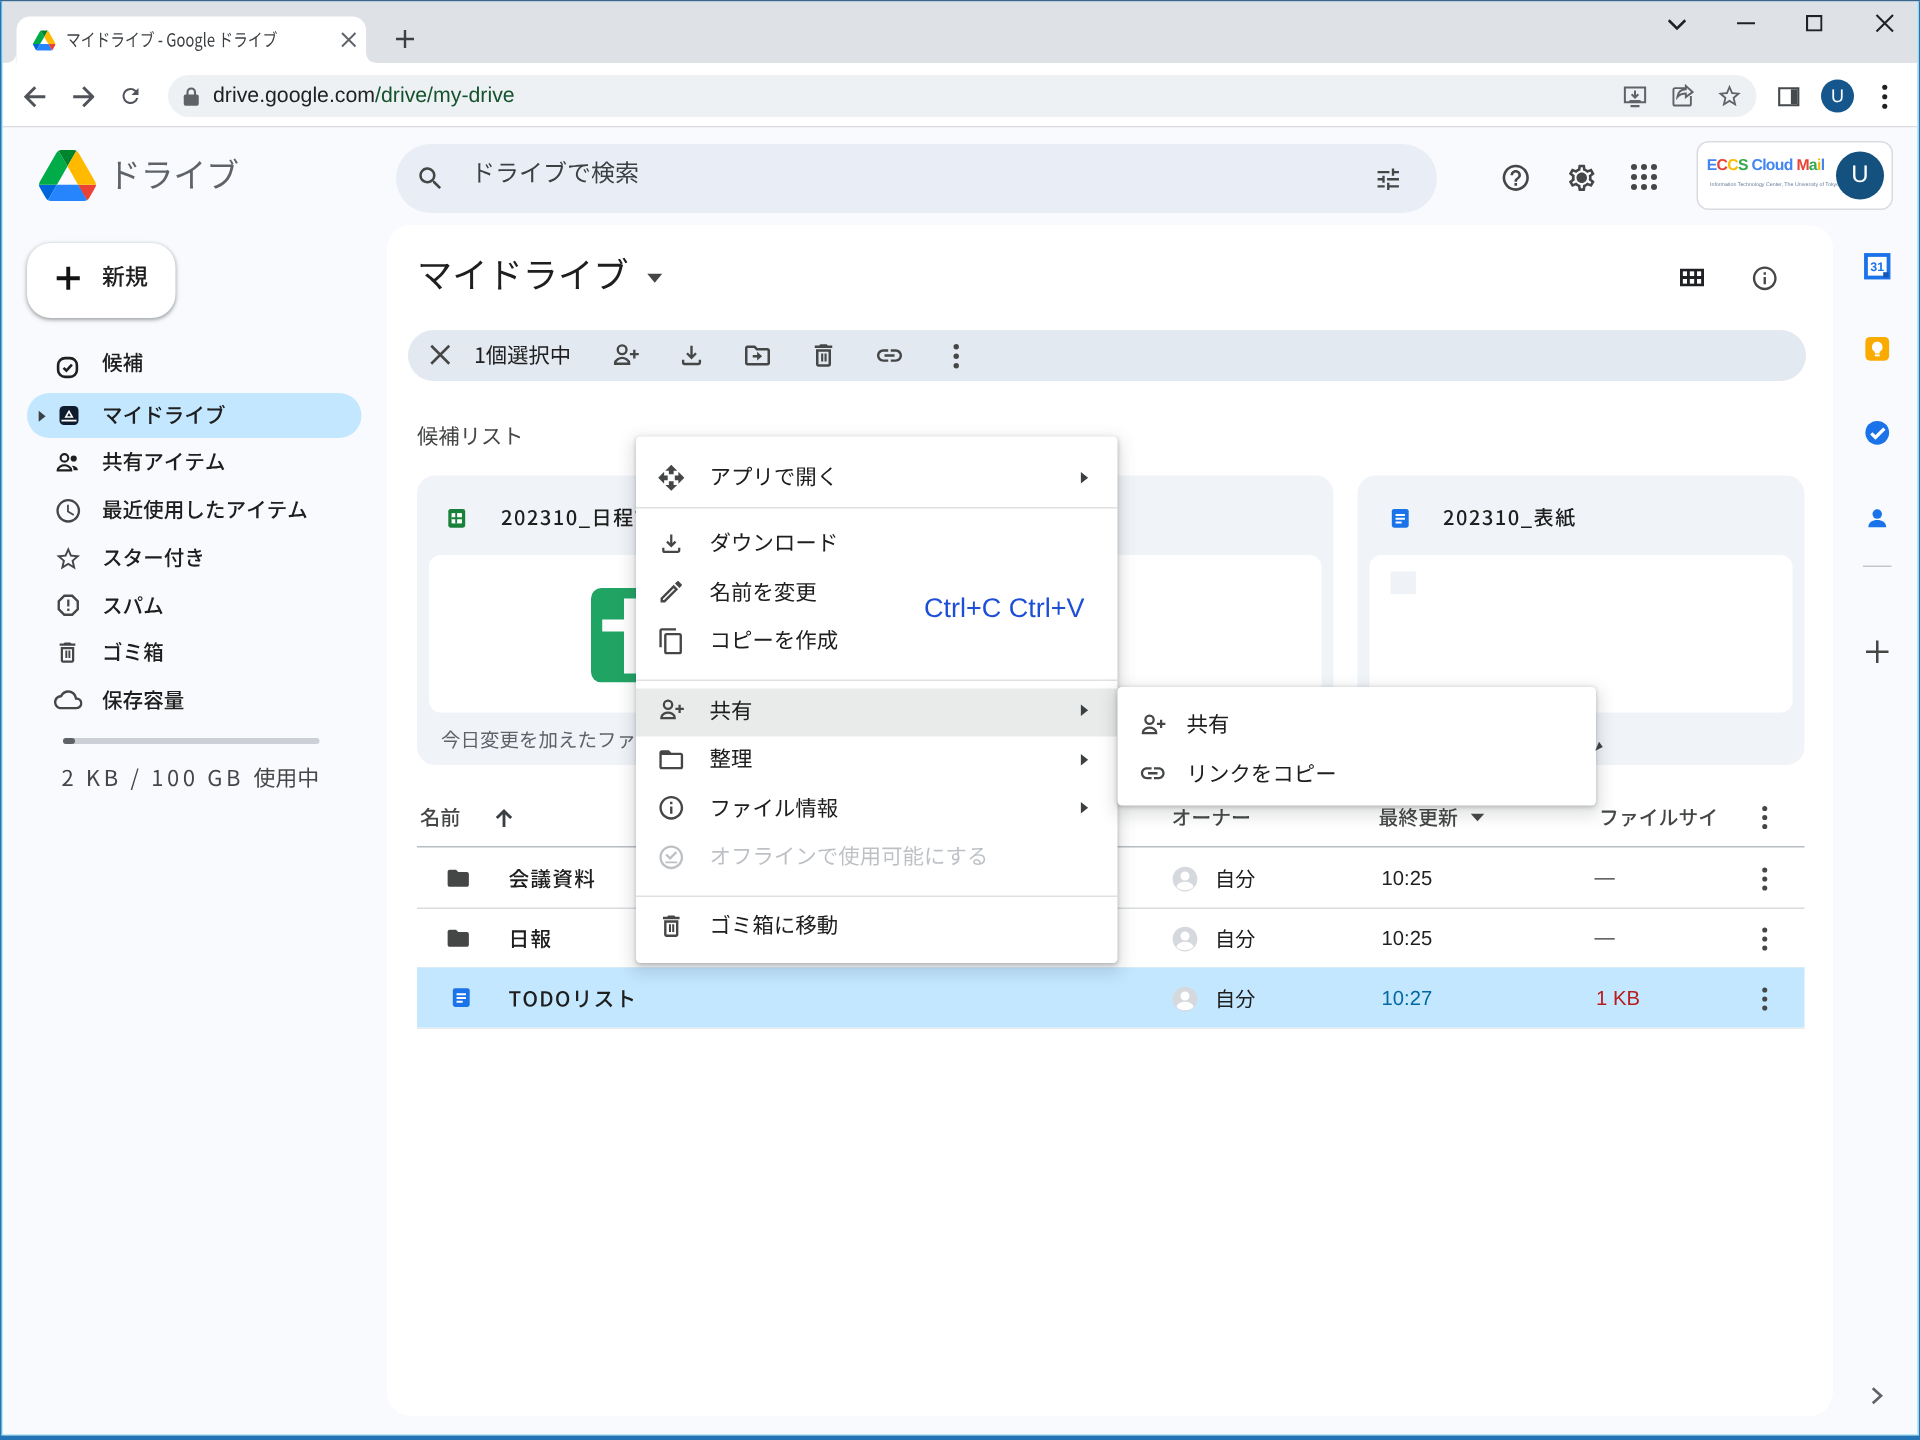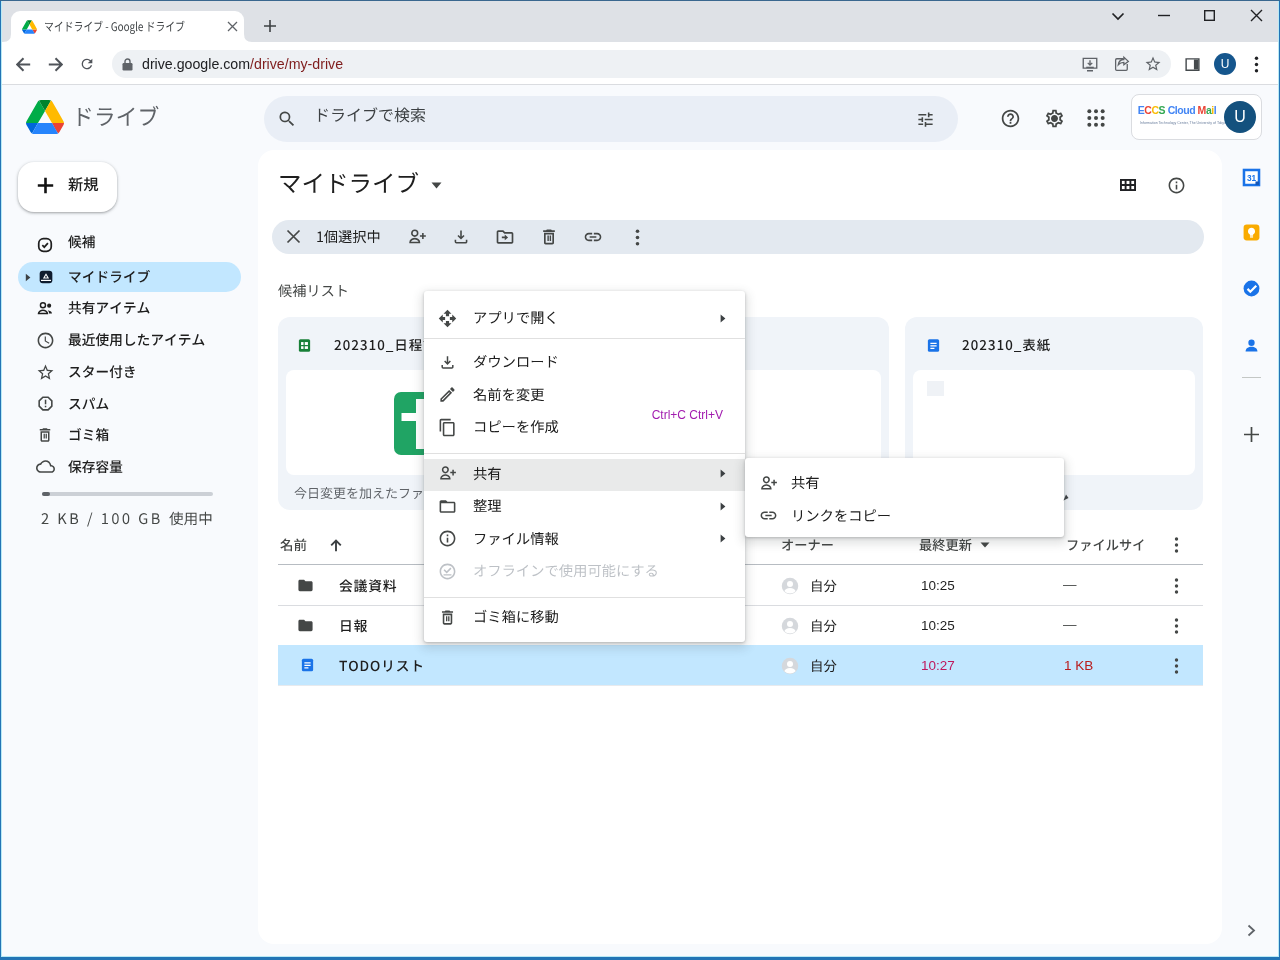--- a/index.html
+++ b/index.html
@@ -53,21 +53,21 @@
     <path d="M0.8 7.5 H13.4 M7.5 1.2 L13.8 7.5 L7.5 13.8" stroke="#50545a" stroke-width="2" fill="none"></path>
   </svg>
 <svg style="position:absolute;left:79px;top:56px" width="16" height="16" viewBox="0 0 24 24">
     <path d="M17.65 6.35A7.96 7.96 0 0 0 12 4a8 8 0 1 0 7.73 10h-2.08A6 6 0 1 1 12 6c1.66 0 3.14.69 4.22 1.78L13 11h7V4z" fill="#50545a"></path>
   </svg>
 <div style="position:absolute;left:112px;top:50px;width:1059px;height:28px;background:#eef1f4;border-radius:14px"></div>
 <svg style="position:absolute;left:122px;top:58px" width="11" height="13" viewBox="0 0 11 13">
     <rect x="0.5" y="5" width="10" height="7.5" rx="1.2" fill="#5f6368"></rect>
     <path d="M3 5.5 V3.5 a2.5 2.5 0 0 1 5 0 V5.5" stroke="#5f6368" stroke-width="1.4" fill="none"></path>
   </svg>
-<div style="position:absolute;left:142px;top:50px;height:28px;line-height:28px;font-size:14.2px;letter-spacing:0px;color:#202124">drive.google.com<span style="color:#7f1d1d">/drive/my-drive</span></div>
+<div style="position:absolute;left:142px;top:50px;height:28px;line-height:28px;font-size:14.2px;letter-spacing:0px;color:#202124">drive.google.com<span style="color:#14532d">/drive/my-drive</span></div>
 <svg style="position:absolute;left:1081px;top:55px" width="18" height="18" viewBox="0 0 24 24">
     <g fill="none" stroke="#5f6368" stroke-width="1.8">
       <path d="M3 4.5 h18 v13 h-18 z M8 21 h8"></path>
     </g>
     <path d="M12 7 v6 M9 10.5 L12 13.5 L15 10.5" stroke="#5f6368" stroke-width="1.8" fill="none"></path>
     <rect x="7" y="15.6" width="10" height="1.9" fill="#5f6368"></rect>
   </svg>
 <svg style="position:absolute;left:1113px;top:55px" width="18" height="18" viewBox="0 0 24 24">
     <g fill="none" stroke="#5f6368" stroke-width="1.7">
       <path d="M14 5 H5 a1.5 1.5 0 0 0 -1.5 1.5 V19 a1.5 1.5 0 0 0 1.5 1.5 H17.5 a1.5 1.5 0 0 0 1.5-1.5 V12"></path>
@@ -442,21 +442,21 @@
     <path transform="scale(1.0000,1)" d="M3.4 0.0V-8.8H0.4V-10.2H8.0V-8.8H5.0V0.0Z M14.4 0.2Q13.1 0.2 12.1 -0.5Q11.1 -1.1 10.6 -2.3Q10.0 -3.5 10.0 -5.1Q10.0 -6.8 10.6 -7.9Q11.1 -9.1 12.1 -9.7Q13.1 -10.3 14.4 -10.3Q15.7 -10.3 16.7 -9.7Q17.7 -9.1 18.3 -7.9Q18.9 -6.8 18.9 -5.1Q18.9 -3.5 18.3 -2.3Q17.7 -1.1 16.7 -0.5Q15.7 0.2 14.4 0.2ZM14.4 -1.2Q15.3 -1.2 15.9 -1.7Q16.5 -2.2 16.9 -3.1Q17.2 -3.9 17.2 -5.1Q17.2 -6.3 16.9 -7.2Q16.5 -8.0 15.9 -8.5Q15.3 -9.0 14.4 -9.0Q13.6 -9.0 13.0 -8.5Q12.3 -8.0 12.0 -7.2Q11.7 -6.3 11.7 -5.1Q11.7 -3.9 12.0 -3.1Q12.3 -2.2 13.0 -1.7Q13.6 -1.2 14.4 -1.2Z M21.8 0.0V-10.2H24.4Q26.0 -10.2 27.1 -9.6Q28.2 -9.0 28.7 -7.9Q29.3 -6.8 29.3 -5.1Q29.3 -3.5 28.7 -2.3Q28.2 -1.2 27.1 -0.6Q26.0 0.0 24.5 0.0ZM23.4 -1.3H24.3Q25.4 -1.3 26.1 -1.7Q26.9 -2.2 27.3 -3.0Q27.7 -3.9 27.7 -5.1Q27.7 -6.4 27.3 -7.2Q26.9 -8.0 26.1 -8.5Q25.4 -8.9 24.3 -8.9H23.4Z M36.1 0.2Q34.8 0.2 33.8 -0.5Q32.8 -1.1 32.2 -2.3Q31.7 -3.5 31.7 -5.1Q31.7 -6.8 32.2 -7.9Q32.8 -9.1 33.8 -9.7Q34.8 -10.3 36.1 -10.3Q37.4 -10.3 38.4 -9.7Q39.4 -9.1 40.0 -7.9Q40.5 -6.8 40.5 -5.1Q40.5 -3.5 40.0 -2.3Q39.4 -1.1 38.4 -0.5Q37.4 0.2 36.1 0.2ZM36.1 -1.2Q36.9 -1.2 37.6 -1.7Q38.2 -2.2 38.5 -3.1Q38.9 -3.9 38.9 -5.1Q38.9 -6.3 38.5 -7.2Q38.2 -8.0 37.6 -8.5Q36.9 -9.0 36.1 -9.0Q35.2 -9.0 34.6 -8.5Q34.0 -8.0 33.7 -7.2Q33.3 -6.3 33.3 -5.1Q33.3 -3.9 33.7 -3.1Q34.0 -2.2 34.6 -1.7Q35.2 -1.2 36.1 -1.2Z M53.0 -10.6Q52.9 -10.3 52.9 -10.0Q52.9 -9.7 52.9 -9.3Q52.9 -9.0 52.9 -8.5Q52.9 -8.1 52.9 -7.6Q52.9 -7.1 52.9 -6.8Q52.9 -5.7 52.8 -4.8Q52.7 -4.0 52.5 -3.3Q52.3 -2.7 52.1 -2.3Q51.8 -1.8 51.4 -1.4Q51.0 -0.8 50.4 -0.4Q49.8 -0.0 49.2 0.2Q48.6 0.5 48.1 0.7L46.9 -0.5Q47.9 -0.8 48.8 -1.2Q49.6 -1.6 50.3 -2.3Q50.6 -2.8 50.8 -3.2Q51.1 -3.6 51.2 -4.1Q51.3 -4.7 51.4 -5.3Q51.4 -6.0 51.4 -6.9Q51.4 -7.2 51.4 -7.7Q51.4 -8.1 51.4 -8.6Q51.4 -9.0 51.4 -9.3Q51.4 -9.7 51.4 -10.0Q51.4 -10.3 51.3 -10.6ZM46.6 -10.5Q46.5 -10.2 46.5 -10.0Q46.5 -9.7 46.5 -9.4Q46.5 -9.3 46.5 -9.0Q46.5 -8.6 46.5 -8.2Q46.5 -7.7 46.5 -7.2Q46.5 -6.7 46.5 -6.2Q46.5 -5.7 46.5 -5.3Q46.5 -5.0 46.5 -4.8Q46.5 -4.6 46.5 -4.2Q46.5 -3.9 46.6 -3.7H45.0Q45.0 -3.9 45.0 -4.2Q45.0 -4.5 45.0 -4.8Q45.0 -5.0 45.0 -5.4Q45.0 -5.7 45.0 -6.2Q45.0 -6.7 45.0 -7.2Q45.0 -7.7 45.0 -8.2Q45.0 -8.6 45.0 -9.0Q45.0 -9.3 45.0 -9.4Q45.0 -9.6 45.0 -9.9Q45.0 -10.2 45.0 -10.5Z M67.9 -9.3Q67.9 -9.2 67.7 -9.0Q67.6 -8.7 67.5 -8.6Q67.3 -7.9 66.8 -7.1Q66.4 -6.3 65.9 -5.5Q65.3 -4.7 64.8 -4.0Q64.0 -3.1 63.1 -2.3Q62.2 -1.5 61.1 -0.8Q60.1 -0.1 59.0 0.4L57.9 -0.7Q59.0 -1.2 60.1 -1.8Q61.1 -2.5 62.0 -3.3Q62.9 -4.0 63.6 -4.8Q64.1 -5.3 64.5 -6.0Q64.9 -6.6 65.3 -7.2Q65.6 -7.9 65.8 -8.4Q65.7 -8.4 65.3 -8.4Q64.9 -8.4 64.4 -8.4Q63.8 -8.4 63.2 -8.4Q62.7 -8.4 62.1 -8.4Q61.6 -8.4 61.2 -8.4Q60.8 -8.4 60.7 -8.4Q60.5 -8.4 60.1 -8.4Q59.8 -8.4 59.6 -8.4Q59.3 -8.4 59.2 -8.3V-9.9Q59.4 -9.9 59.6 -9.9Q59.9 -9.8 60.2 -9.8Q60.5 -9.8 60.7 -9.8Q60.9 -9.8 61.3 -9.8Q61.7 -9.8 62.2 -9.8Q62.7 -9.8 63.3 -9.8Q63.9 -9.8 64.4 -9.8Q64.9 -9.8 65.3 -9.8Q65.7 -9.8 65.8 -9.8Q66.2 -9.8 66.5 -9.9Q66.9 -9.9 67.0 -10.0ZM64.9 -4.9Q65.5 -4.5 66.1 -3.9Q66.7 -3.3 67.3 -2.7Q67.9 -2.1 68.4 -1.6Q68.9 -1.0 69.2 -0.6L68.0 0.5Q67.5 -0.2 66.8 -1.0Q66.2 -1.7 65.4 -2.5Q64.7 -3.3 63.9 -3.9Z M75.8 -1.3Q75.8 -1.5 75.8 -2.1Q75.8 -2.7 75.8 -3.5Q75.8 -4.3 75.8 -5.2Q75.8 -6.0 75.8 -6.9Q75.8 -7.7 75.8 -8.3Q75.8 -9.0 75.8 -9.2Q75.8 -9.6 75.8 -10.0Q75.7 -10.4 75.7 -10.8H77.4Q77.3 -10.5 77.3 -10.0Q77.3 -9.6 77.3 -9.2Q77.3 -8.8 77.3 -8.1Q77.3 -7.4 77.3 -6.5Q77.3 -5.7 77.3 -4.9Q77.3 -4.0 77.3 -3.3Q77.3 -2.5 77.3 -2.0Q77.3 -1.5 77.3 -1.3Q77.3 -1.1 77.3 -0.7Q77.3 -0.4 77.3 -0.1Q77.4 0.2 77.4 0.5H75.7Q75.7 0.1 75.8 -0.4Q75.8 -0.9 75.8 -1.3ZM77.0 -7.2Q77.6 -7.0 78.5 -6.7Q79.3 -6.4 80.2 -6.1Q81.0 -5.8 81.8 -5.5Q82.6 -5.1 83.1 -4.9L82.5 -3.4Q81.9 -3.7 81.2 -4.0Q80.5 -4.3 79.7 -4.6Q78.9 -5.0 78.2 -5.2Q77.5 -5.5 77.0 -5.6Z" fill="#1f1f1f"></path>
   </svg>
 <svg style="position:absolute;left:781px;top:657px" width="18" height="18" viewBox="0 0 24 24">
     <circle cx="12" cy="12" r="11" fill="#d5d8dc"></circle>
     <circle cx="12" cy="9.3" r="4" fill="#fff"></circle>
     <path d="M12 14.5c-4 0-7 2-7.5 4.5a11 11 0 0 0 15 0c-.5-2.5-3.5-4.5-7.5-4.5z" fill="#fff"></path>
   </svg>
 <svg style="position:absolute;left:809.5px;top:670.9px;width:1px;height:1px;overflow:visible" aria-hidden="true">
     <path transform="scale(0.9800,1)" d="M2.9 -6.6H10.9V-5.6H2.9ZM2.9 -3.6H10.9V-2.7H2.9ZM2.9 -0.6H10.9V0.3H2.9ZM2.2 -9.6H11.7V1.0H10.6V-8.7H3.3V1.1H2.2ZM6.2 -11.5 7.4 -11.4Q7.2 -10.8 7.0 -10.1Q6.7 -9.5 6.5 -9.1L5.6 -9.2Q5.7 -9.6 5.8 -10.0Q5.9 -10.4 6.1 -10.8Q6.2 -11.2 6.2 -11.5Z M16.3 -6.3H24.1V-5.3H16.3ZM23.8 -6.3H24.8Q24.8 -6.3 24.8 -6.2Q24.8 -6.1 24.8 -6.0Q24.8 -5.9 24.8 -5.8Q24.7 -4.2 24.7 -3.1Q24.6 -2.0 24.5 -1.3Q24.4 -0.5 24.2 -0.1Q24.1 0.3 23.9 0.5Q23.7 0.8 23.5 0.9Q23.2 1.0 22.9 1.0Q22.5 1.0 21.9 1.0Q21.3 1.0 20.7 1.0Q20.7 0.8 20.6 0.5Q20.5 0.2 20.4 -0.0Q21.0 0.0 21.6 0.0Q22.2 0.1 22.4 0.1Q22.6 0.1 22.8 0.0Q22.9 -0.0 23.0 -0.1Q23.2 -0.3 23.3 -1.0Q23.5 -1.6 23.6 -2.8Q23.7 -4.1 23.8 -6.1ZM18.1 -11.2 19.2 -10.9Q18.7 -9.8 18.0 -8.7Q17.4 -7.7 16.6 -6.8Q15.8 -5.9 14.9 -5.2Q14.8 -5.4 14.6 -5.5Q14.5 -5.7 14.3 -5.8Q14.1 -6.0 14.0 -6.0Q14.9 -6.6 15.7 -7.4Q16.4 -8.2 17.1 -9.2Q17.7 -10.2 18.1 -11.2ZM22.9 -11.3Q23.3 -10.6 23.7 -9.9Q24.2 -9.1 24.8 -8.5Q25.3 -7.8 25.9 -7.2Q26.5 -6.7 27.1 -6.3Q26.9 -6.2 26.8 -6.0Q26.6 -5.9 26.5 -5.7Q26.3 -5.5 26.2 -5.4Q25.6 -5.8 25.1 -6.5Q24.5 -7.1 23.9 -7.8Q23.3 -8.5 22.8 -9.3Q22.3 -10.1 21.9 -10.9ZM19.2 -6.0H20.3Q20.1 -4.9 19.9 -3.9Q19.7 -2.8 19.2 -1.8Q18.6 -0.9 17.7 -0.1Q16.8 0.6 15.4 1.2Q15.3 1.0 15.2 0.9Q15.1 0.7 15.0 0.5Q14.9 0.4 14.7 0.3Q16.1 -0.2 16.9 -0.9Q17.7 -1.5 18.2 -2.4Q18.6 -3.2 18.8 -4.1Q19.1 -5.1 19.2 -6.0Z" fill="#1f1f1f"></path>
   </svg>
-<div style="position:absolute;left:921px;top:658px;font-size:13.5px;color:#be185d">10:27</div>
+<div style="position:absolute;left:921px;top:658px;font-size:13.5px;color:#0369a1">10:27</div>
 <div style="position:absolute;left:1064px;top:658px;font-size:13.5px;color:#b91c1c">1 KB</div>
 <svg style="position:absolute;left:1173.5px;top:658px" width="5" height="16" viewBox="0 0 5 16">
     <g fill="#444746">
       <circle cx="2.5" cy="2" r="1.7"></circle>
       <circle cx="2.5" cy="8" r="1.7"></circle>
       <circle cx="2.5" cy="14" r="1.7"></circle>
     </g>
   </svg>
 <div style="position:absolute;left:424px;top:291px;width:320.6px;height:351.4px;background:#fff;border-radius:3px;box-shadow:0 1px 3px rgba(60,64,67,.3),0 4px 10px 3px rgba(60,64,67,.15)"></div>
 <div style="position:absolute;left:424px;top:458.5px;width:320.6px;height:32.5px;background:#e9eaea"></div>
@@ -492,21 +492,21 @@
     <path transform="scale(1.0000,1)" d="M5.2 -0.4H12.1V0.6H5.2ZM4.7 -10.6H10.0V-9.6H4.7ZM5.4 -12.1 6.6 -11.8Q6.0 -10.9 5.3 -10.0Q4.5 -9.0 3.5 -8.2Q2.5 -7.3 1.3 -6.5Q1.2 -6.7 1.1 -6.8Q1.0 -7.0 0.8 -7.1Q0.7 -7.3 0.5 -7.4Q1.7 -8.0 2.7 -8.8Q3.6 -9.6 4.3 -10.4Q5.0 -11.3 5.4 -12.1ZM9.6 -10.6H9.8L10.0 -10.6L10.7 -10.2Q10.1 -8.6 9.1 -7.3Q8.0 -5.9 6.7 -4.9Q5.4 -3.8 4.0 -3.0Q2.6 -2.3 1.1 -1.8Q1.0 -1.9 0.9 -2.1Q0.8 -2.3 0.7 -2.5Q0.6 -2.6 0.5 -2.7Q1.9 -3.1 3.2 -3.9Q4.6 -4.6 5.9 -5.6Q7.1 -6.5 8.1 -7.8Q9.1 -9.0 9.6 -10.4ZM2.9 -8.0 3.7 -8.7Q4.3 -8.3 4.9 -7.9Q5.5 -7.4 6.0 -6.9Q6.6 -6.4 6.9 -6.0L6.0 -5.2Q5.7 -5.6 5.2 -6.1Q4.7 -6.6 4.1 -7.1Q3.5 -7.6 2.9 -8.0ZM11.6 -4.9H12.7V1.2H11.6ZM5.7 -4.9H12.1V-4.0H5.7V1.1H4.6V-4.1L5.5 -4.9Z M15.1 -9.8H27.8V-8.8H15.1ZM16.5 -5.2H20.5V-4.3H16.5ZM16.5 -2.9H20.5V-2.0H16.5ZM22.9 -7.4H23.9V-1.5H22.9ZM20.2 -7.5H21.2V-0.1Q21.2 0.3 21.1 0.5Q21.0 0.8 20.7 0.9Q20.4 1.0 19.9 1.1Q19.4 1.1 18.7 1.1Q18.6 0.9 18.5 0.6Q18.4 0.3 18.3 0.1Q18.9 0.1 19.3 0.2Q19.8 0.2 19.9 0.1Q20.0 0.1 20.1 0.1Q20.2 0.0 20.2 -0.1ZM25.8 -7.8H26.9V-0.2Q26.9 0.3 26.8 0.5Q26.6 0.8 26.3 0.9Q26.0 1.0 25.4 1.1Q24.9 1.1 24.0 1.1Q24.0 0.9 23.9 0.6Q23.8 0.3 23.6 0.1Q24.3 0.1 24.8 0.1Q25.4 0.1 25.5 0.1Q25.7 0.1 25.8 0.0Q25.8 -0.0 25.8 -0.2ZM17.3 -11.7 18.3 -12.0Q18.7 -11.6 19.1 -11.0Q19.5 -10.4 19.7 -10.0L18.6 -9.6Q18.5 -10.0 18.1 -10.6Q17.7 -11.2 17.3 -11.7ZM24.6 -12.1 25.8 -11.7Q25.4 -11.0 24.9 -10.4Q24.5 -9.7 24.1 -9.2L23.1 -9.5Q23.4 -9.9 23.7 -10.3Q23.9 -10.8 24.2 -11.2Q24.5 -11.7 24.6 -12.1ZM16.0 -7.5H20.5V-6.6H17.0V1.1H16.0Z M35.2 -11.3Q35.1 -10.9 35.0 -10.3Q34.8 -9.7 34.5 -9.0Q34.3 -8.4 33.9 -7.7Q33.5 -7.0 33.1 -6.4Q33.3 -6.6 33.7 -6.7Q34.0 -6.8 34.4 -6.9Q34.8 -7.0 35.1 -7.0Q35.9 -7.0 36.5 -6.5Q37.0 -6.0 37.0 -5.1Q37.0 -4.9 37.0 -4.4Q37.0 -4.0 37.0 -3.6Q37.1 -3.1 37.1 -2.6Q37.1 -2.2 37.1 -1.9H36.0Q36.0 -2.2 36.0 -2.5Q36.0 -2.9 36.0 -3.4Q36.0 -3.8 36.0 -4.2Q36.0 -4.6 36.0 -4.8Q36.0 -5.5 35.6 -5.8Q35.3 -6.1 34.7 -6.1Q34.0 -6.1 33.4 -5.8Q32.7 -5.5 32.2 -5.0Q31.9 -4.7 31.6 -4.3Q31.3 -4.0 30.9 -3.5L30.0 -4.2Q31.0 -5.2 31.7 -6.1Q32.4 -7.0 32.8 -7.7Q33.2 -8.5 33.5 -9.1Q33.7 -9.7 33.8 -10.3Q34.0 -10.9 34.0 -11.4ZM30.3 -9.8Q30.9 -9.7 31.5 -9.7Q32.2 -9.6 32.7 -9.6Q33.7 -9.6 34.8 -9.7Q35.9 -9.7 37.0 -9.8Q38.1 -9.9 39.1 -10.1L39.1 -9.0Q38.4 -8.9 37.5 -8.8Q36.7 -8.7 35.8 -8.7Q34.9 -8.6 34.1 -8.6Q33.3 -8.6 32.6 -8.6Q32.3 -8.6 31.9 -8.6Q31.5 -8.6 31.1 -8.6Q30.7 -8.7 30.3 -8.7ZM41.2 -6.3Q41.0 -6.3 40.8 -6.2Q40.6 -6.1 40.4 -6.0Q40.1 -5.9 39.9 -5.9Q39.2 -5.6 38.2 -5.1Q37.2 -4.7 36.2 -4.2Q35.5 -3.8 34.9 -3.4Q34.4 -3.0 34.1 -2.6Q33.8 -2.2 33.8 -1.7Q33.8 -1.3 34.0 -1.0Q34.2 -0.8 34.5 -0.6Q34.9 -0.5 35.3 -0.5Q35.8 -0.4 36.3 -0.4Q37.2 -0.4 38.2 -0.5Q39.3 -0.6 40.3 -0.8L40.2 0.4Q39.7 0.5 39.0 0.5Q38.3 0.6 37.6 0.6Q36.9 0.6 36.3 0.6Q35.3 0.6 34.5 0.5Q33.6 0.3 33.1 -0.2Q32.6 -0.7 32.6 -1.5Q32.6 -2.2 32.9 -2.7Q33.2 -3.3 33.7 -3.7Q34.2 -4.1 34.8 -4.5Q35.5 -4.9 36.1 -5.2Q36.8 -5.6 37.4 -5.9Q38.0 -6.1 38.6 -6.4Q39.1 -6.6 39.6 -6.8Q39.9 -7.0 40.2 -7.1Q40.5 -7.2 40.7 -7.4Z M43.8 -10.6H56.3V-9.6H43.8ZM49.5 -12.0H50.6V-10.2H49.5ZM51.4 -10.2H52.5V-6.4Q52.5 -6.0 52.4 -5.8Q52.3 -5.6 52.0 -5.5Q51.7 -5.3 51.2 -5.3Q50.7 -5.3 50.0 -5.3Q49.9 -5.5 49.8 -5.8Q49.8 -6.0 49.7 -6.3Q50.2 -6.2 50.6 -6.2Q51.0 -6.2 51.2 -6.2Q51.3 -6.2 51.4 -6.3Q51.4 -6.3 51.4 -6.4ZM48.4 -10.3H49.4V-9.5Q49.4 -9.0 49.4 -8.3Q49.3 -7.7 49.0 -7.1Q48.8 -6.5 48.3 -5.9Q47.8 -5.3 46.9 -4.8Q46.9 -4.9 46.7 -5.0Q46.6 -5.1 46.4 -5.3Q46.3 -5.4 46.2 -5.5Q46.9 -5.9 47.4 -6.5Q47.9 -7.0 48.1 -7.5Q48.3 -8.0 48.4 -8.6Q48.4 -9.1 48.4 -9.5ZM53.2 -8.4 54.0 -8.9Q54.5 -8.5 55.0 -8.0Q55.5 -7.5 55.9 -7.0Q56.3 -6.5 56.6 -6.1L55.7 -5.6Q55.5 -6.0 55.0 -6.5Q54.6 -7.0 54.2 -7.5Q53.7 -8.0 53.2 -8.4ZM46.0 -8.8 47.0 -8.6Q46.5 -7.7 45.8 -7.0Q45.1 -6.2 44.3 -5.7Q44.2 -5.8 43.9 -6.0Q43.7 -6.2 43.5 -6.3Q44.0 -6.6 44.5 -7.0Q45.0 -7.5 45.4 -7.9Q45.7 -8.4 46.0 -8.8ZM47.7 -3.8Q48.4 -2.6 49.7 -1.8Q51.0 -1.0 52.8 -0.5Q54.6 -0.0 56.6 0.2Q56.5 0.3 56.4 0.5Q56.3 0.7 56.2 0.8Q56.1 1.0 56.0 1.2Q53.9 0.9 52.1 0.4Q50.3 -0.2 49.0 -1.1Q47.6 -2.1 46.7 -3.4ZM48.5 -5.6 49.6 -5.3Q48.8 -4.3 47.6 -3.3Q46.3 -2.3 44.6 -1.5Q44.5 -1.7 44.4 -1.8Q44.3 -2.0 44.2 -2.1Q44.0 -2.2 43.9 -2.3Q45.6 -3.0 46.7 -3.8Q47.9 -4.7 48.5 -5.6ZM48.1 -4.5H53.4V-3.6H47.3ZM53.1 -4.5H53.4L53.6 -4.5L54.3 -4.0Q53.6 -2.8 52.5 -2.0Q51.4 -1.1 50.1 -0.5Q48.8 0.2 47.2 0.6Q45.7 1.0 44.1 1.2Q44.1 1.1 44.0 0.9Q43.9 0.7 43.8 0.5Q43.7 0.3 43.6 0.2Q45.1 0.0 46.6 -0.3Q48.1 -0.6 49.3 -1.2Q50.6 -1.7 51.6 -2.5Q52.6 -3.3 53.1 -4.3Z M58.1 -11.2H70.6V-10.3H58.1ZM63.9 -10.8H65.0V-5.3Q65.0 -4.5 64.9 -3.7Q64.7 -2.9 64.4 -2.2Q64.0 -1.5 63.3 -0.8Q62.6 -0.2 61.4 0.3Q60.2 0.8 58.5 1.2Q58.5 1.0 58.3 0.9Q58.2 0.7 58.1 0.5Q58.0 0.3 57.9 0.2Q59.5 -0.1 60.6 -0.5Q61.7 -1.0 62.4 -1.5Q63.0 -2.0 63.4 -2.6Q63.7 -3.2 63.8 -3.9Q63.9 -4.6 63.9 -5.3ZM60.5 -5.9V-4.4H68.6V-5.9ZM60.5 -8.2V-6.7H68.6V-8.2ZM59.4 -9.1H69.7V-3.5H59.4ZM60.8 -3.4Q61.5 -2.4 62.5 -1.7Q63.4 -1.0 64.7 -0.7Q65.9 -0.3 67.5 -0.2Q69.1 -0.0 71.1 0.0Q70.9 0.2 70.8 0.5Q70.6 0.8 70.6 1.1Q68.6 1.0 67.0 0.8Q65.3 0.6 64.0 0.2Q62.7 -0.3 61.6 -1.0Q60.6 -1.8 59.9 -3.0Z" fill="#1f1f1f"></path>
   </svg>
 <svg style="position:absolute;left:437.8px;top:417.7px;color:#444746" width="19" height="19" viewBox="0 0 24 24">
     <g fill="#444746">
       <path d="M16 1H4c-1.1 0-2 .9-2 2v14h2V3h12V1zm3 4H8c-1.1 0-2 .9-2 2v14c0 1.1.9 2 2 2h11c1.1 0 2-.9 2-2V7c0-1.1-.9-2-2-2zm0 16H8V7h11v14z"></path>
     </g>
   </svg>
 <svg style="position:absolute;left:472.5px;top:432.3px;width:1px;height:1px;overflow:visible" aria-hidden="true">
     <path transform="scale(1.0000,1)" d="M2.5 -9.8Q2.8 -9.8 3.2 -9.7Q3.7 -9.7 4.0 -9.7H11.1Q11.3 -9.7 11.6 -9.7Q11.9 -9.7 12.1 -9.7Q12.1 -9.5 12.1 -9.2Q12.1 -8.9 12.1 -8.6V-1.3Q12.1 -0.9 12.1 -0.5Q12.1 -0.0 12.1 0.1H10.9Q10.9 -0.0 10.9 -0.4Q10.9 -0.7 10.9 -1.1V-8.6H4.0Q3.6 -8.6 3.2 -8.6Q2.7 -8.6 2.5 -8.5ZM2.3 -1.9Q2.6 -1.9 3.0 -1.9Q3.4 -1.8 3.9 -1.8H11.5V-0.7H3.9Q3.5 -0.7 3.0 -0.7Q2.6 -0.6 2.3 -0.6Z M25.2 -10.0Q25.2 -9.6 25.4 -9.3Q25.7 -9.0 26.1 -9.0Q26.5 -9.0 26.8 -9.3Q27.0 -9.6 27.0 -10.0Q27.0 -10.4 26.8 -10.6Q26.5 -10.9 26.1 -10.9Q25.7 -10.9 25.4 -10.6Q25.2 -10.4 25.2 -10.0ZM24.5 -10.0Q24.5 -10.4 24.7 -10.8Q24.9 -11.1 25.3 -11.4Q25.6 -11.6 26.1 -11.6Q26.5 -11.6 26.9 -11.4Q27.3 -11.1 27.5 -10.8Q27.7 -10.4 27.7 -10.0Q27.7 -9.5 27.5 -9.2Q27.3 -8.8 26.9 -8.6Q26.5 -8.4 26.1 -8.4Q25.6 -8.4 25.3 -8.6Q24.9 -8.8 24.7 -9.2Q24.5 -9.5 24.5 -10.0ZM18.3 -10.7Q18.3 -10.5 18.2 -10.2Q18.2 -9.9 18.2 -9.6Q18.2 -9.4 18.2 -8.8Q18.2 -8.3 18.2 -7.5Q18.2 -6.7 18.2 -5.9Q18.2 -5.0 18.2 -4.3Q18.2 -3.5 18.2 -2.9Q18.2 -2.3 18.2 -2.0Q18.2 -1.5 18.5 -1.3Q18.7 -1.1 19.2 -1.0Q19.6 -0.9 20.1 -0.9Q20.6 -0.8 21.1 -0.8Q21.7 -0.8 22.3 -0.9Q23.0 -0.9 23.7 -1.0Q24.3 -1.0 25.0 -1.1Q25.6 -1.2 26.0 -1.3V0.0Q25.4 0.1 24.5 0.2Q23.7 0.2 22.7 0.3Q21.8 0.3 21.0 0.3Q20.4 0.3 19.8 0.3Q19.2 0.2 18.8 0.2Q17.9 0.0 17.5 -0.4Q17.0 -0.8 17.0 -1.7Q17.0 -2.1 17.0 -2.7Q17.0 -3.4 17.0 -4.2Q17.0 -5.0 17.0 -5.9Q17.0 -6.7 17.0 -7.5Q17.0 -8.3 17.0 -8.8Q17.0 -9.4 17.0 -9.6Q17.0 -9.7 17.0 -9.9Q17.0 -10.2 17.0 -10.4Q17.0 -10.6 17.0 -10.7ZM17.7 -6.2Q18.3 -6.4 19.1 -6.6Q19.9 -6.8 20.7 -7.0Q21.5 -7.3 22.3 -7.5Q23.0 -7.8 23.7 -8.1Q24.0 -8.2 24.3 -8.4Q24.6 -8.5 24.9 -8.7L25.4 -7.6Q25.1 -7.5 24.7 -7.3Q24.4 -7.1 24.1 -7.0Q23.4 -6.7 22.6 -6.5Q21.7 -6.2 20.9 -5.9Q20.0 -5.7 19.2 -5.4Q18.4 -5.2 17.7 -5.0Z M30.1 -6.2Q30.3 -6.2 30.6 -6.2Q30.9 -6.1 31.3 -6.1Q31.7 -6.1 32.1 -6.1Q32.3 -6.1 32.8 -6.1Q33.2 -6.1 33.9 -6.1Q34.5 -6.1 35.2 -6.1Q36.0 -6.1 36.7 -6.1Q37.4 -6.1 38.1 -6.1Q38.7 -6.1 39.2 -6.1Q39.7 -6.1 39.9 -6.1Q40.4 -6.1 40.8 -6.1Q41.2 -6.2 41.4 -6.2V-4.8Q41.2 -4.8 40.8 -4.8Q40.4 -4.9 39.9 -4.9Q39.7 -4.9 39.2 -4.9Q38.7 -4.9 38.1 -4.9Q37.4 -4.9 36.7 -4.9Q36.0 -4.9 35.2 -4.9Q34.5 -4.9 33.9 -4.9Q33.2 -4.9 32.8 -4.9Q32.3 -4.9 32.1 -4.9Q31.5 -4.9 30.9 -4.8Q30.4 -4.8 30.1 -4.8Z M49.5 -11.3Q49.4 -10.9 49.3 -10.3Q49.1 -9.7 48.8 -9.0Q48.6 -8.4 48.2 -7.7Q47.8 -7.0 47.4 -6.4Q47.6 -6.6 48.0 -6.7Q48.3 -6.8 48.7 -6.9Q49.1 -7.0 49.4 -7.0Q50.2 -7.0 50.8 -6.5Q51.3 -6.0 51.3 -5.1Q51.3 -4.9 51.3 -4.4Q51.3 -4.0 51.3 -3.6Q51.4 -3.1 51.4 -2.6Q51.4 -2.2 51.4 -1.9H50.3Q50.3 -2.2 50.3 -2.5Q50.3 -2.9 50.3 -3.4Q50.3 -3.8 50.3 -4.2Q50.3 -4.6 50.3 -4.8Q50.3 -5.5 49.9 -5.8Q49.6 -6.1 49.0 -6.1Q48.3 -6.1 47.7 -5.8Q47.0 -5.5 46.5 -5.0Q46.2 -4.7 45.9 -4.3Q45.6 -4.0 45.2 -3.5L44.3 -4.2Q45.3 -5.2 46.0 -6.1Q46.7 -7.0 47.1 -7.7Q47.5 -8.5 47.8 -9.1Q48.0 -9.7 48.1 -10.3Q48.3 -10.9 48.3 -11.4ZM44.6 -9.8Q45.2 -9.7 45.8 -9.7Q46.5 -9.6 47.0 -9.6Q48.0 -9.6 49.1 -9.7Q50.2 -9.7 51.3 -9.8Q52.4 -9.9 53.4 -10.1L53.4 -9.0Q52.7 -8.9 51.8 -8.8Q51.0 -8.7 50.1 -8.7Q49.2 -8.6 48.4 -8.6Q47.6 -8.6 46.9 -8.6Q46.6 -8.6 46.2 -8.6Q45.8 -8.6 45.4 -8.6Q45.0 -8.7 44.6 -8.7ZM55.5 -6.3Q55.3 -6.3 55.1 -6.2Q54.9 -6.1 54.7 -6.0Q54.4 -5.9 54.2 -5.9Q53.5 -5.6 52.5 -5.1Q51.5 -4.7 50.5 -4.2Q49.8 -3.8 49.2 -3.4Q48.7 -3.0 48.4 -2.6Q48.1 -2.2 48.1 -1.7Q48.1 -1.3 48.3 -1.0Q48.5 -0.8 48.8 -0.6Q49.2 -0.5 49.6 -0.5Q50.1 -0.4 50.6 -0.4Q51.5 -0.4 52.5 -0.5Q53.6 -0.6 54.6 -0.8L54.5 0.4Q54.0 0.5 53.3 0.5Q52.6 0.6 51.9 0.6Q51.2 0.6 50.6 0.6Q49.6 0.6 48.8 0.5Q47.9 0.3 47.4 -0.2Q46.9 -0.7 46.9 -1.5Q46.9 -2.2 47.2 -2.7Q47.5 -3.3 48.0 -3.7Q48.5 -4.1 49.1 -4.5Q49.8 -4.9 50.4 -5.2Q51.1 -5.6 51.7 -5.9Q52.3 -6.1 52.9 -6.4Q53.4 -6.6 53.9 -6.8Q54.2 -7.0 54.5 -7.1Q54.8 -7.2 55.0 -7.4Z M64.2 -9.6H70.9V-8.6H63.7ZM66.0 -6.5H70.6V-5.5H66.0ZM65.9 -3.4H70.8V-2.3H65.9ZM65.4 -9.3H66.5V1.1H65.4ZM64.7 -11.8 65.8 -11.6Q65.4 -10.4 64.8 -9.3Q64.3 -8.2 63.7 -7.3Q63.0 -6.3 62.4 -5.6Q62.3 -5.7 62.2 -5.8Q62.0 -6.0 61.8 -6.1Q61.7 -6.2 61.6 -6.3Q62.2 -7.0 62.8 -7.9Q63.4 -8.8 63.9 -9.8Q64.4 -10.8 64.7 -11.8ZM61.3 -12.0 62.3 -11.6Q61.8 -10.4 61.2 -9.2Q60.6 -8.1 59.9 -7.0Q59.1 -6.0 58.3 -5.2Q58.3 -5.3 58.2 -5.5Q58.1 -5.7 57.9 -5.9Q57.8 -6.1 57.7 -6.3Q58.4 -7.0 59.1 -7.9Q59.7 -8.8 60.3 -9.8Q60.9 -10.9 61.3 -12.0ZM59.8 -8.3 60.8 -9.3 60.8 -9.3V1.1H59.8Z M73.9 -6.7H77.5V-5.7H73.9ZM77.1 -6.7H78.1Q78.1 -6.7 78.1 -6.6Q78.1 -6.5 78.1 -6.4Q78.1 -6.3 78.1 -6.2Q78.1 -4.6 78.0 -3.6Q78.0 -2.6 77.9 -2.1Q77.8 -1.6 77.7 -1.4Q77.5 -1.2 77.3 -1.1Q77.1 -1.0 76.8 -1.0Q76.5 -0.9 76.1 -0.9Q75.6 -0.9 75.1 -1.0Q75.1 -1.2 75.0 -1.5Q74.9 -1.8 74.8 -2.0Q75.3 -1.9 75.7 -1.9Q76.1 -1.9 76.3 -1.9Q76.4 -1.9 76.6 -1.9Q76.7 -2.0 76.7 -2.1Q76.9 -2.2 76.9 -2.6Q77.0 -3.1 77.0 -4.0Q77.1 -4.9 77.1 -6.5ZM81.1 -11.3 81.7 -12.0Q82.2 -11.7 82.7 -11.4Q83.2 -11.2 83.6 -10.9Q84.0 -10.6 84.3 -10.3L83.7 -9.6Q83.4 -9.8 83.0 -10.1Q82.5 -10.5 82.0 -10.8Q81.6 -11.1 81.1 -11.3ZM83.2 -7.4 84.2 -7.2Q83.3 -4.4 81.7 -2.3Q80.1 -0.2 77.9 1.1Q77.9 1.0 77.7 0.8Q77.6 0.6 77.4 0.5Q77.3 0.3 77.2 0.2Q79.3 -1.0 80.8 -2.9Q82.3 -4.8 83.2 -7.4ZM74.0 -9.6H85.1V-8.5H74.0ZM73.3 -9.6H74.4V-5.6Q74.4 -4.8 74.4 -3.9Q74.3 -3.0 74.2 -2.1Q74.0 -1.2 73.7 -0.3Q73.4 0.5 72.9 1.2Q72.8 1.1 72.7 1.0Q72.5 0.8 72.3 0.7Q72.1 0.6 72.0 0.5Q72.6 -0.4 72.9 -1.4Q73.2 -2.5 73.3 -3.6Q73.3 -4.6 73.3 -5.6ZM79.3 -12.0H80.4Q80.4 -10.0 80.5 -8.2Q80.7 -6.4 81.0 -4.9Q81.3 -3.5 81.7 -2.4Q82.1 -1.3 82.6 -0.7Q83.1 -0.1 83.6 -0.1Q83.9 -0.1 84.1 -0.7Q84.2 -1.3 84.3 -2.7Q84.5 -2.5 84.7 -2.4Q85.0 -2.2 85.2 -2.1Q85.1 -0.9 84.9 -0.2Q84.8 0.5 84.4 0.8Q84.1 1.0 83.5 1.0Q82.8 1.0 82.2 0.6Q81.6 0.1 81.1 -0.8Q80.7 -1.7 80.3 -2.9Q80.0 -4.1 79.8 -5.6Q79.5 -7.0 79.4 -8.7Q79.3 -10.3 79.3 -12.0Z" fill="#1f1f1f"></path>
   </svg>
-<div style="position:absolute;left:723px;top:408px;font-size:12px;color:#a21caf;transform:translateX(-100%)">Ctrl+C Ctrl+V</div>
+<div style="position:absolute;left:723px;top:395px;font-size:18px;color:#1d4ed8;transform:translateX(-100%)">Ctrl+C Ctrl+V</div>
 <svg style="position:absolute;left:437.8px;top:464.2px;color:#444746" width="19" height="19" viewBox="0 0 24 24">
     <g fill="#444746">
       <g fill="none" stroke="currentColor" stroke-width="1.9">
         <circle cx="9.3" cy="7.4" r="3.5"></circle>
         <path d="M3.7 18.6 v-0.3 c0-2.9 3.7-4.4 5.6-4.4 s5.6 1.5 5.6 4.4 v0.3 z"></path>
       </g>
       <path d="M18.1 7.3 h1.9 v2.6 h2.6 v1.9 h-2.6 v2.6 h-1.9 v-2.6 h-2.6 v-1.9 h2.6 z" fill="currentColor"></path>
     </g>
   </svg>
 <svg style="position:absolute;left:472.5px;top:478.8px;width:1px;height:1px;overflow:visible" aria-hidden="true">

